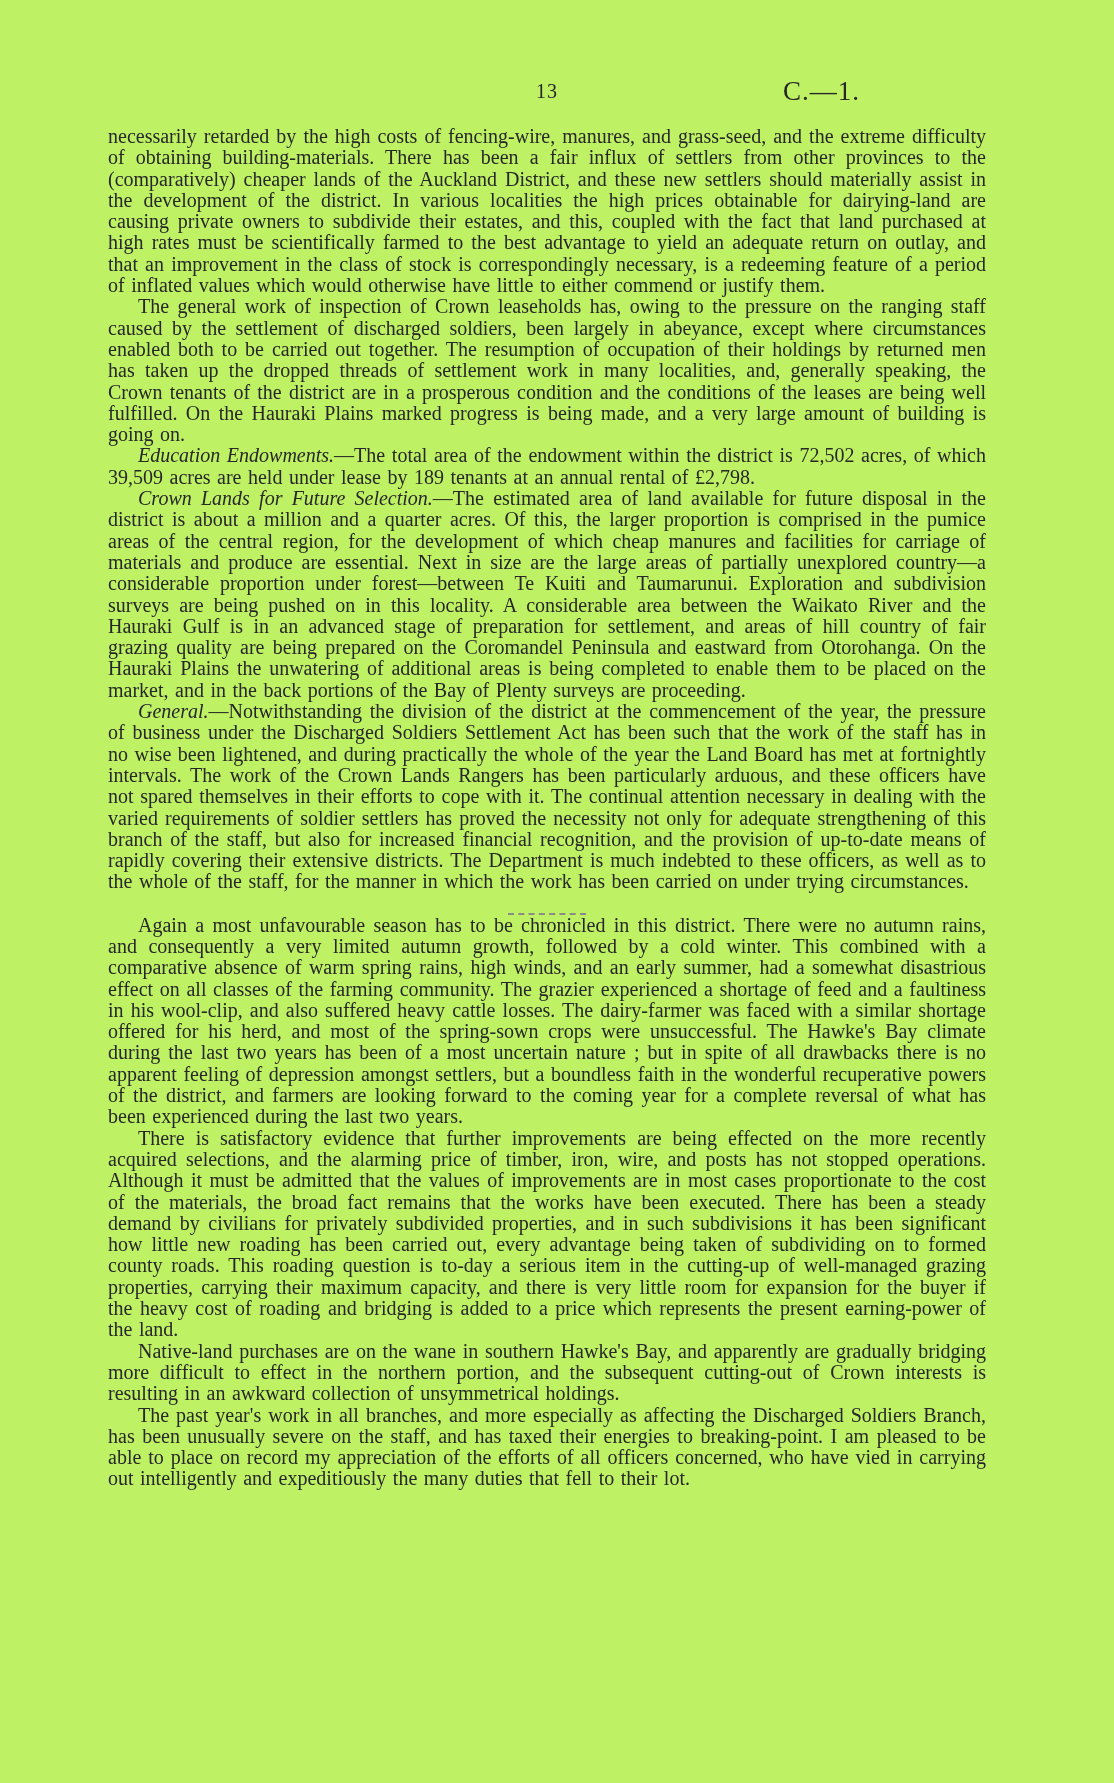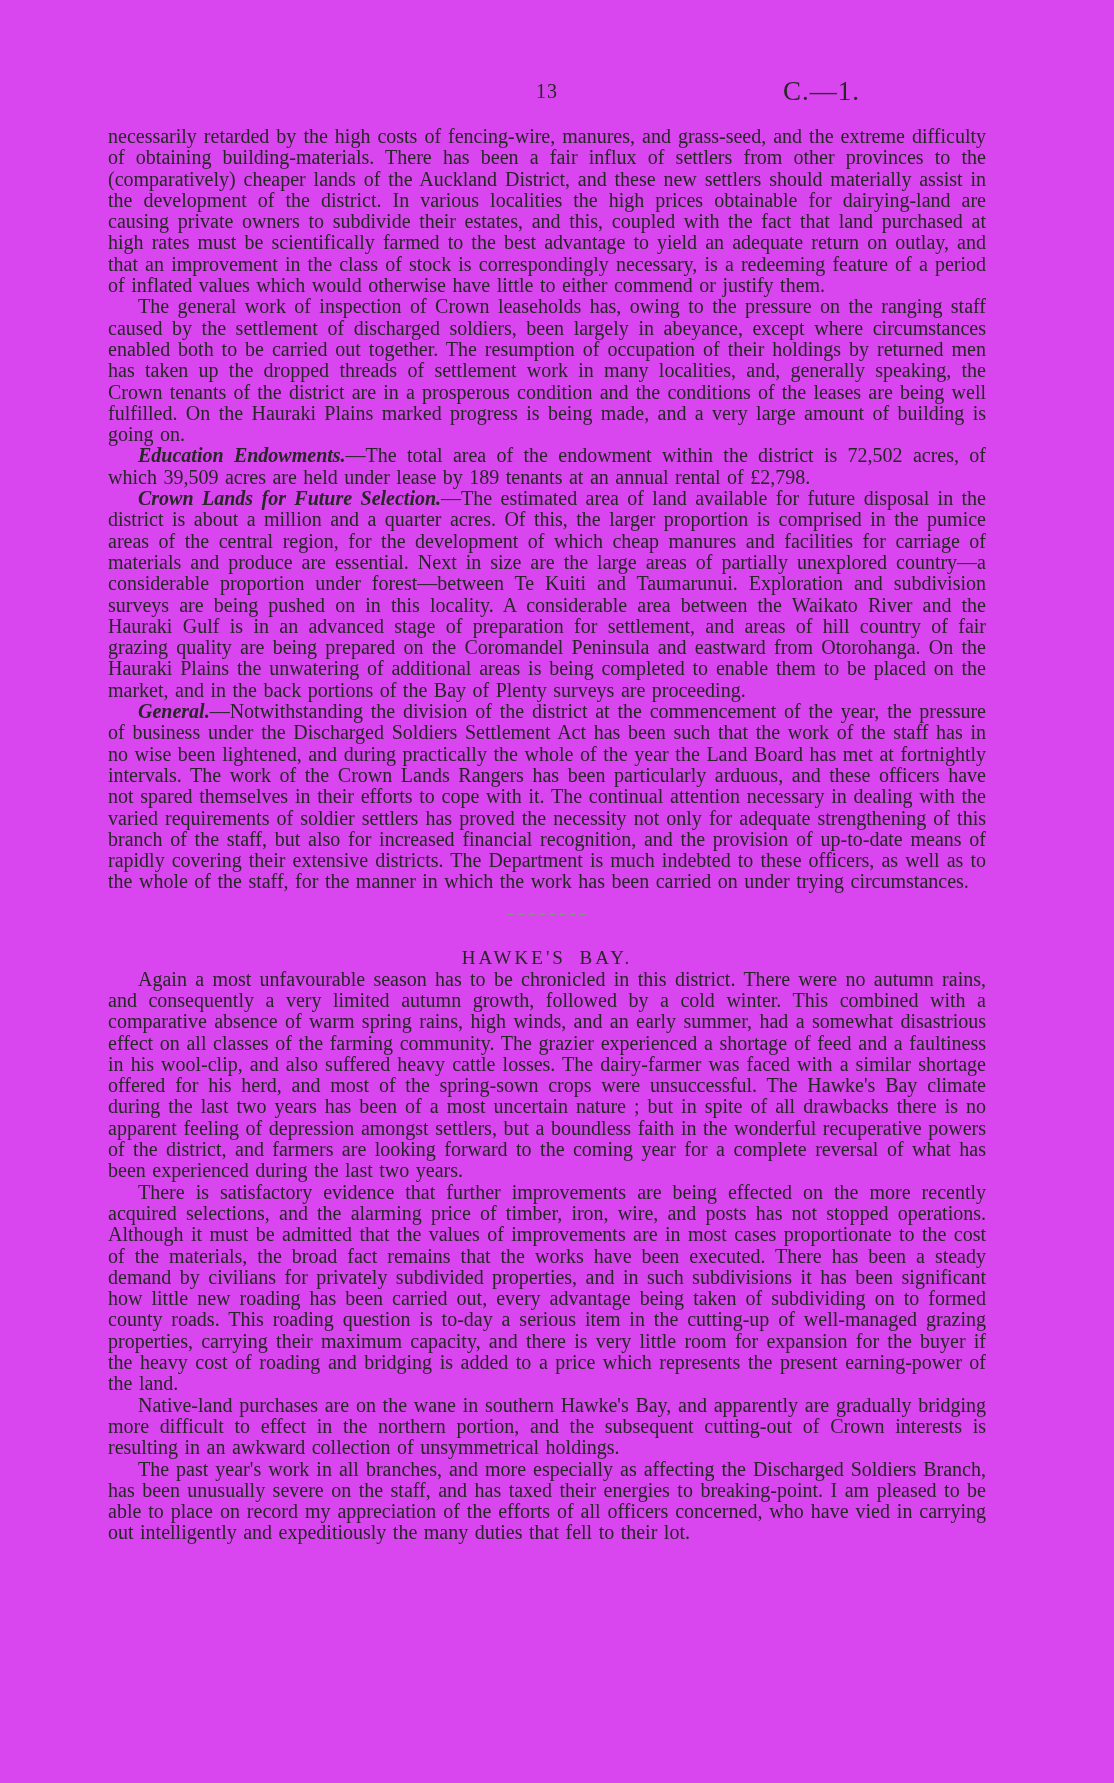--- a/index.html
+++ b/index.html
@@ -5,21 +5,21 @@
   html, body {
     margin: 0;
     padding: 0;
     background: #e9e9e7;
   }
   .page {
     position: relative;
     width: 1114px;
     height: 1783px;
     margin: 0 auto;
-    background: #d946ef;
+    background: #bef264;
     font-family: "Liberation Serif", "DejaVu Serif", serif;
     color: #272727;
     overflow: hidden;
   }
   .content {
     position: absolute;
     left: 108px;
     top: 80px;
     width: 878px;
   }
@@ -48,21 +48,20 @@
     font-size: 20px;
     line-height: 21.3px;
     text-align: justify;
     word-spacing: 1.5px;
   }
   .body-text p.indent {
     text-indent: 30px;
   }
   .lead-italic {
     font-style: italic;
-    font-weight: bold;
   }
   .section-divider {
     width: 78px;
     margin: 20px auto 0 auto;
     border: none;
     border-top: 2px dashed #8a8a88;
     height: 0;
   }
   .section-title {
     margin: 32px 0 0 0;
@@ -101,21 +100,20 @@
 
       <p class="indent"><span class="lead-italic">Education Endowments.</span><span>—The total area of the endowment within the district is 72,502 acres, of which 39,509 acres are held under lease by 189 tenants at an annual rental of £2,798.</span></p>
 
       <p class="indent"><span class="lead-italic">Crown Lands for Future Selection.</span><span>—The estimated area of land available for future disposal in the district is about a million and a quarter acres.  Of this, the larger proportion is comprised in the pumice areas of the central region, for the development of which cheap manures and facilities for carriage of materials and produce are essential.  Next in size are the large areas of partially unexplored country—a considerable proportion under forest—between Te Kuiti and Taumarunui.  Exploration and subdivision surveys are being pushed on in this locality.  A considerable area between the Waikato River and the Hauraki Gulf is in an advanced stage of preparation for settlement, and areas of hill country of fair grazing quality are being prepared on the Coromandel Peninsula and eastward from Otorohanga.  On the Hauraki Plains the unwatering of additional areas is being completed to enable them to be placed on the market, and in the back portions of the Bay of Plenty surveys are proceeding.</span></p>
 
       <p class="indent"><span class="lead-italic">General.</span><span>—Notwithstanding the division of the district at the commencement of the year, the pressure of business under the Discharged Soldiers Settlement Act has been such that the work of the staff has in no wise been lightened, and during practically the whole of the year the Land Board has met at fortnightly intervals.  The work of the Crown Lands Rangers has been particularly arduous, and these officers have not spared themselves in their efforts to cope with it.  The continual attention necessary in dealing with the varied requirements of soldier settlers has proved the necessity not only for adequate strengthening of this branch of the staff, but also for increased financial recognition, and the provision of up-to-date means of rapidly covering their extensive districts.  The Department is much indebted to these officers, as well as to the whole of the staff, for the manner in which the work has been carried on under trying circumstances.</span></p>
     </div>
 
     <hr class="section-divider">
 
-    <h2 class="section-title">HAWKE'S BAY.</h2>
 
 
     <div class="body-text">
       <p class="indent">Again a most unfavourable season has to be chronicled in this district.  There were no autumn rains, and consequently a very limited autumn growth, followed by a cold winter.  This combined with a comparative absence of warm spring rains, high winds, and an early summer, had a somewhat disastrious effect on all classes of the farming community.  The grazier experienced a shortage of feed and a faultiness in his wool-clip, and also suffered heavy cattle losses.  The dairy-farmer was faced with a similar shortage offered for his herd, and most of the spring-sown crops were unsuccessful.  The Hawke's Bay climate during the last two years has been of a most uncertain nature ; but in spite of all drawbacks there is no apparent feeling of depression amongst settlers, but a boundless faith in the wonderful recuperative powers of the district, and farmers are looking forward to the coming year for a complete reversal of what has been experienced during the last two years.</p>
 
 
       <p class="indent">There is satisfactory evidence that further improvements are being effected on the more recently acquired selections, and the alarming price of timber, iron, wire, and posts has not stopped operations.  Although it must be admitted that the values of improvements are in most cases proportionate to the cost of the materials, the broad fact remains that the works have been executed.  There has been a steady demand by civilians for privately subdivided properties, and in such subdivisions it has been significant how little new roading has been carried out, every advantage being taken of subdividing on to formed county roads.  This roading question is to-day a serious item in the cutting-up of well-managed grazing properties, carrying their maximum capacity, and there is very little room for expansion for the buyer if the heavy cost of roading and bridging is added to a price which represents the present earning-power of the land.</p>
 
       <p class="indent">Native-land purchases are on the wane in southern Hawke's Bay, and apparently are gradually bridging more difficult to effect in the northern portion, and the subsequent cutting-out of Crown interests is resulting in an awkward collection of unsymmetrical holdings.</p>
 

